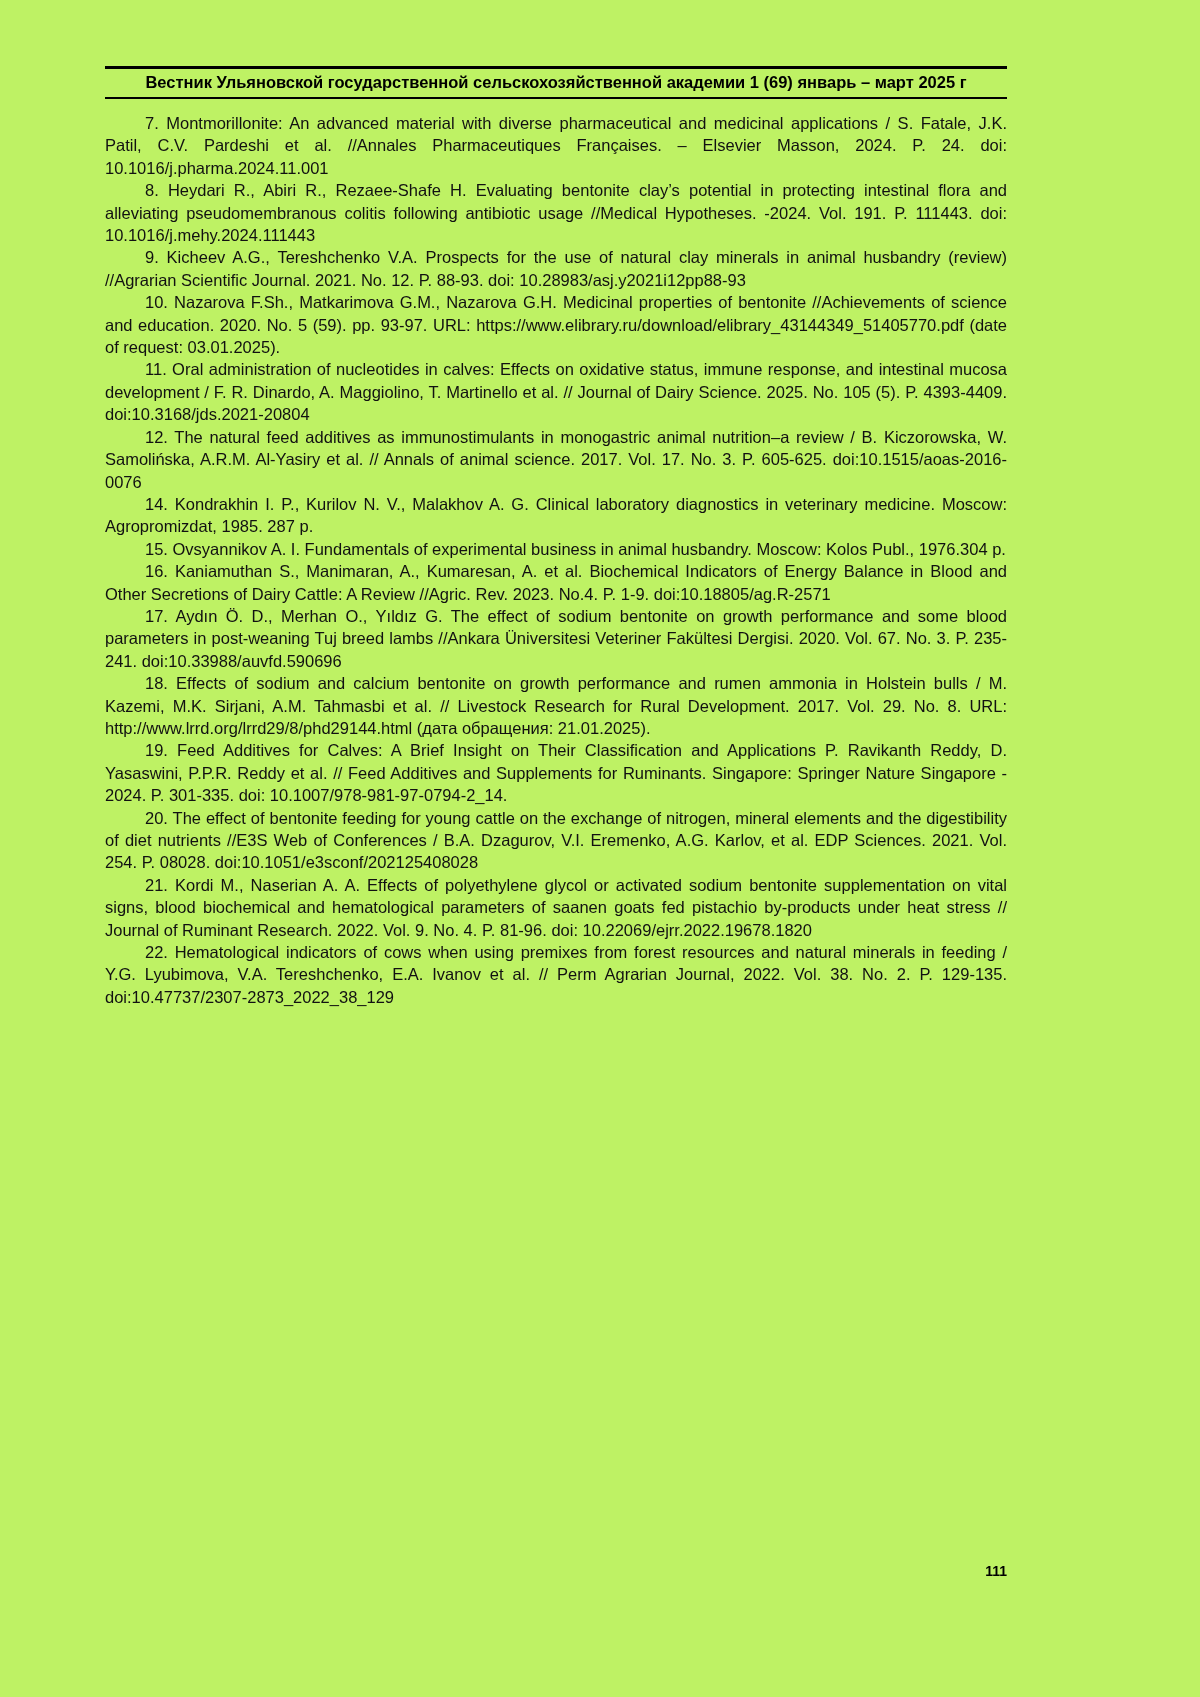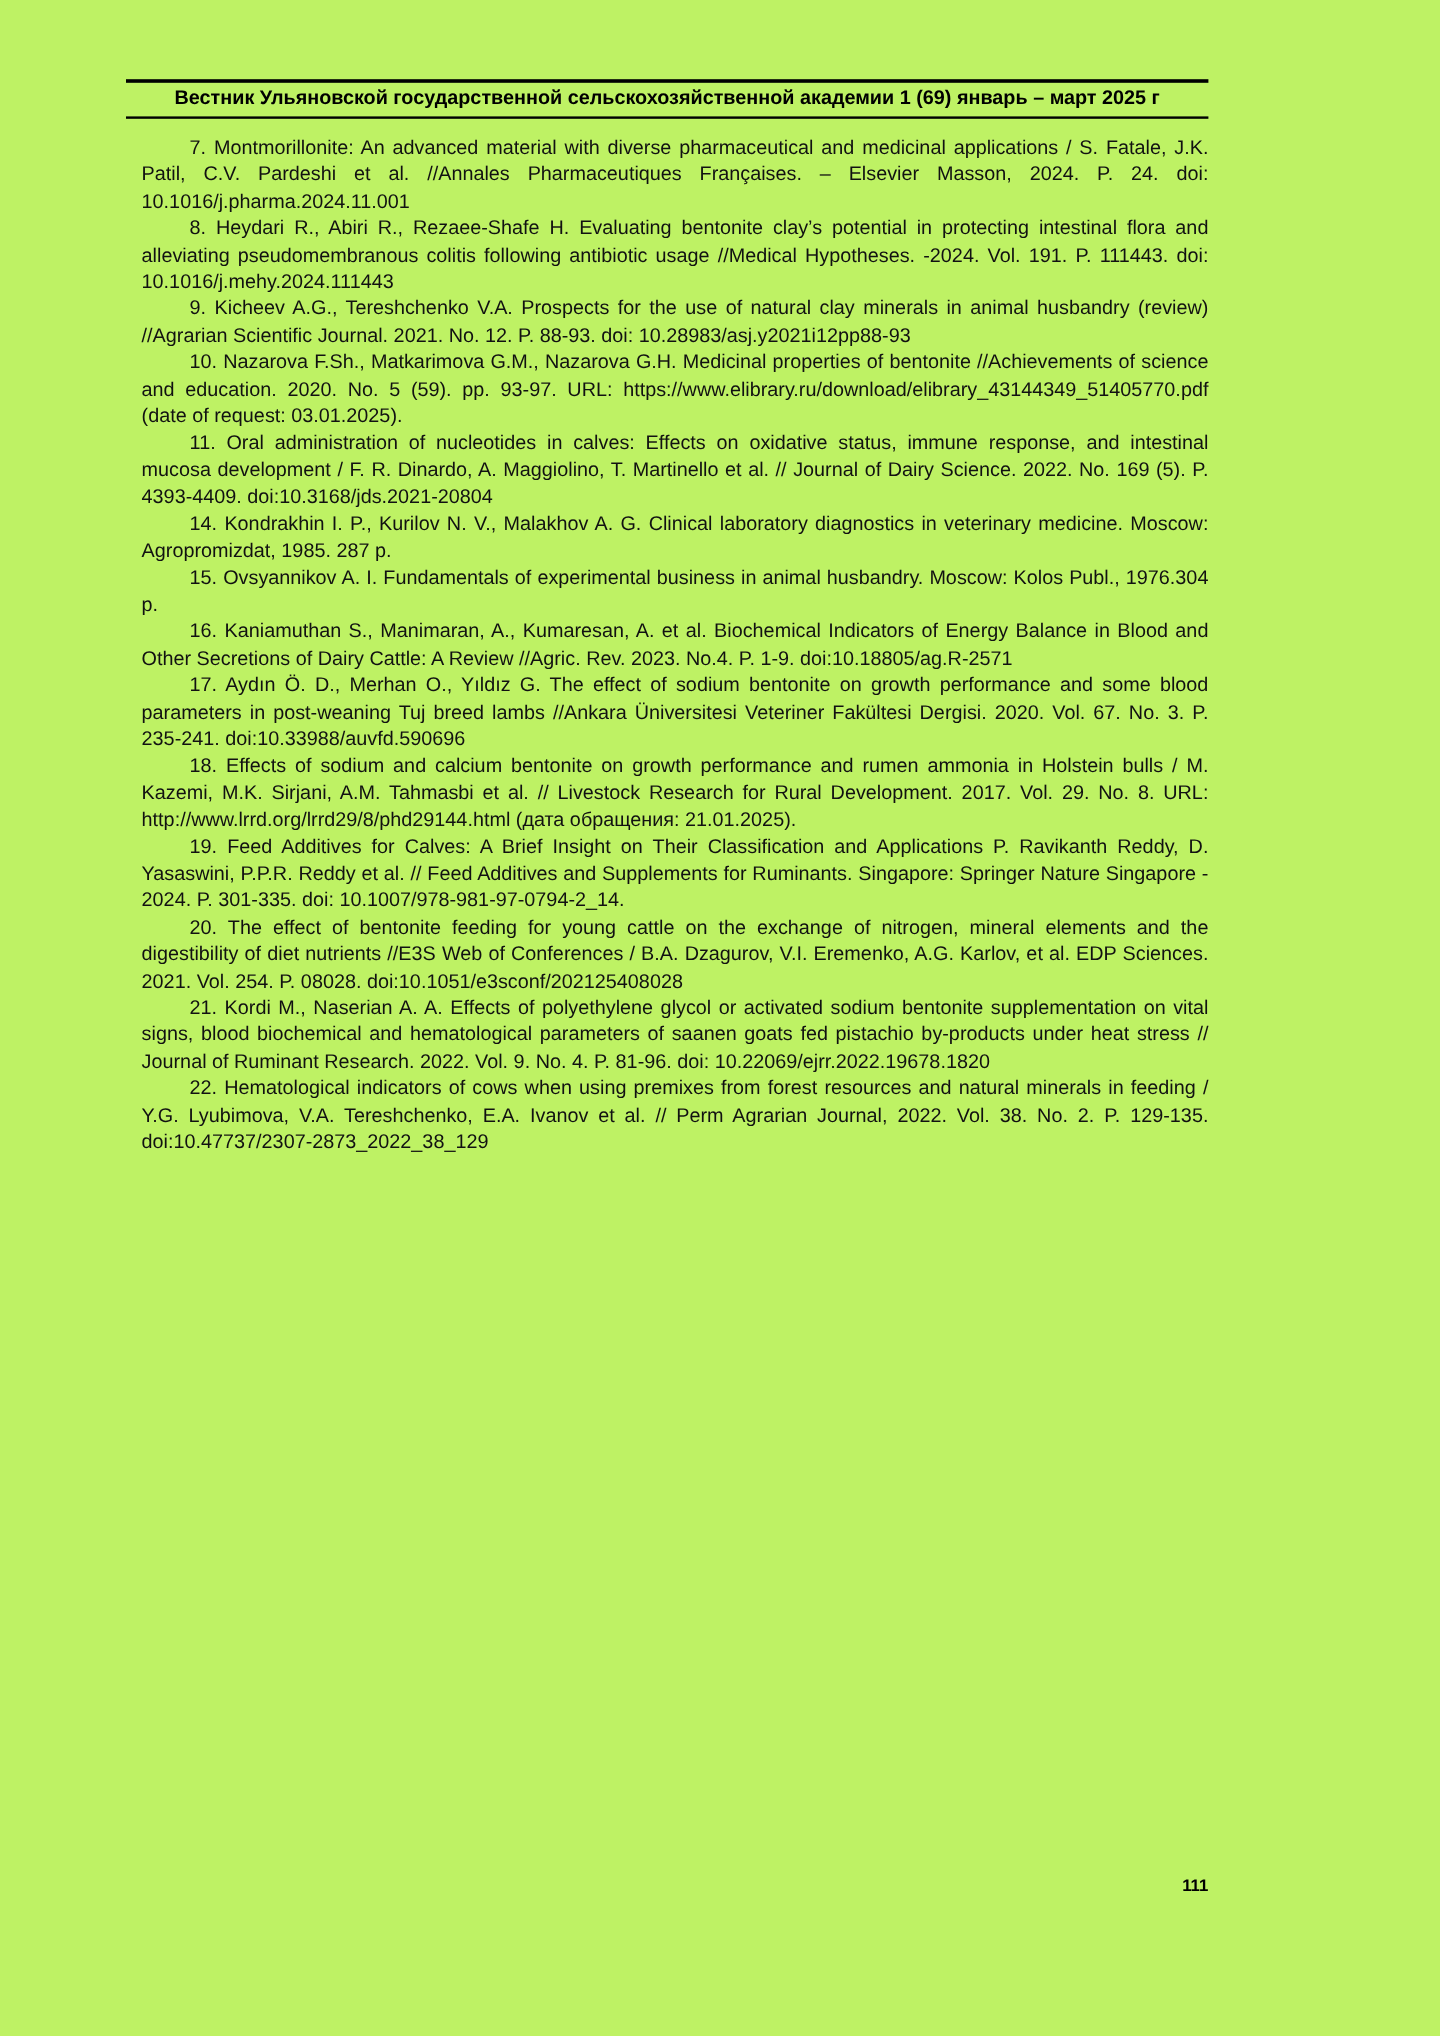--- a/index.html
+++ b/index.html
@@ -27,21 +27,20 @@
     border-bottom: 2px solid #000000;
     padding: 3px 0 5px 0;
     text-align: center;
     font-weight: bold;
     font-size: 16.5px;
     line-height: 20px;
     color: #000000;
   }
   .refs {
     margin-top: 13px;
-    margin-left: 13px;
   }
   .ref {
     margin: 0;
     font-size: 16.5px;
     line-height: 22.4px;
     text-align: justify;
     text-indent: 40px;
     color: #111111;
     word-break: break-word;
   }
@@ -62,21 +61,22 @@
 
     <div class="journal-header">
       <span>Вестник Ульяновской государственной сельскохозяйственной академии 1 (69) январь – март 2025 г</span>
     </div>
 
     <div class="refs">
       <p class="ref">7. Montmorillonite: An advanced material with diverse pharmaceutical and medicinal applications / S. Fatale, J.K. Patil, C.V. Pardeshi et al. //Annales Pharmaceutiques Françaises. – Elsevier Masson, 2024. P. 24. doi: 10.1016/j.pharma.2024.11.001</p>
       <p class="ref">8. Heydari R., Abiri R., Rezaee-Shafe H. Evaluating bentonite clay’s potential in protecting intestinal flora and alleviating pseudomembranous colitis following antibiotic usage //Medical Hypotheses. -2024. Vol. 191. P. 111443. doi: 10.1016/j.mehy.2024.111443</p>
       <p class="ref">9. Kicheev A.G., Tereshchenko V.A. Prospects for the use of natural clay minerals in animal husbandry (review) //Agrarian Scientific Journal. 2021. No. 12. P. 88-93. doi: 10.28983/asj.y2021i12pp88-93</p>
       <p class="ref">10. Nazarova F.Sh., Matkarimova G.M., Nazarova G.H. Medicinal properties of bentonite //Achievements of science and education. 2020. No. 5 (59). pp. 93-97. URL: https://www.elibrary.ru/download/elibrary_43144349_51405770.pdf (date of request: 03.01.2025).</p>
-      <p class="ref">11. Oral administration of nucleotides in calves: Effects on oxidative status, immune response, and intestinal mucosa development / F. R. Dinardo, A. Maggiolino, T. Martinello et al. // Journal of Dairy Science. 2022. No. 169 (5). P. 4393-4409. doi:10.3168/jds.2021-20804</p>
+      <p class="ref">11. Oral administration of nucleotides in calves: Effects on oxidative status, immune response, and intestinal mucosa development / F. R. Dinardo, A. Maggiolino, T. Martinello et al. // Journal of Dairy Science. 2025. No. 105 (5). P. 4393-4409. doi:10.3168/jds.2021-20804</p>
+      <p class="ref">12. The natural feed additives as immunostimulants in monogastric animal nutrition–a review / B. Kiczorowska, W. Samolińska, A.R.M. Al-Yasiry et al. // Annals of animal science. 2017. Vol. 17. No. 3. P. 605-625. doi:10.1515/aoas-2016-0076</p>
       <p class="ref">14. Kondrakhin I. P., Kurilov N. V., Malakhov A. G. Clinical laboratory diagnostics in veterinary medicine. Moscow: Agropromizdat, 1985. 287 p.</p>
       <p class="ref">15. Ovsyannikov A. I. Fundamentals of experimental business in animal husbandry. Moscow: Kolos Publ., 1976.304 p.</p>
       <p class="ref">16. Kaniamuthan S., Manimaran, A., Kumaresan, A. et al. Biochemical Indicators of Energy Balance in Blood and Other Secretions of Dairy Cattle: A Review //Agric. Rev. 2023. No.4. P. 1-9. doi:10.18805/ag.R-2571</p>
       <p class="ref">17. Aydın Ö. D., Merhan O., Yıldız G. The effect of sodium bentonite on growth performance and some blood parameters in post-weaning Tuj breed lambs //Ankara Üniversitesi Veteriner Fakültesi Dergisi. 2020. Vol. 67. No. 3. P. 235-241. doi:10.33988/auvfd.590696</p>
       <p class="ref">18. Effects of sodium and calcium bentonite on growth performance and rumen ammonia in Holstein bulls / M. Kazemi, M.K. Sirjani, A.M. Tahmasbi et al. // Livestock Research for Rural Development. 2017. Vol. 29. No. 8. URL: http://www.lrrd.org/lrrd29/8/phd29144.html (дата обращения: 21.01.2025).</p>
       <p class="ref">19. Feed Additives for Calves: A Brief Insight on Their Classification and Applications P. Ravikanth Reddy, D. Yasaswini, P.P.R. Reddy et al. // Feed Additives and Supplements for Ruminants. Singapore: Springer Nature Singapore - 2024. P. 301-335. doi: 10.1007/978-981-97-0794-2_14.</p>
       <p class="ref">20. The effect of bentonite feeding for young cattle on the exchange of nitrogen, mineral elements and the digestibility of diet nutrients //E3S Web of Conferences / B.A. Dzagurov, V.I. Eremenko, A.G. Karlov, et al. EDP Sciences. 2021. Vol. 254. P. 08028. doi:10.1051/e3sconf/202125408028</p>
       <p class="ref">21. Kordi M., Naserian A. A. Effects of polyethylene glycol or activated sodium bentonite supplementation on vital signs, blood biochemical and hematological parameters of saanen goats fed pistachio by-products under heat stress // Journal of Ruminant Research. 2022. Vol. 9. No. 4. P. 81-96. doi: 10.22069/ejrr.2022.19678.1820</p>
       <p class="ref">22. Hematological indicators of cows when using premixes from forest resources and natural minerals in feeding / Y.G. Lyubimova, V.A. Tereshchenko, E.A. Ivanov et al. // Perm Agrarian Journal, 2022. Vol. 38. No. 2. P. 129-135. doi:10.47737/2307-2873_2022_38_129</p>
     </div>

